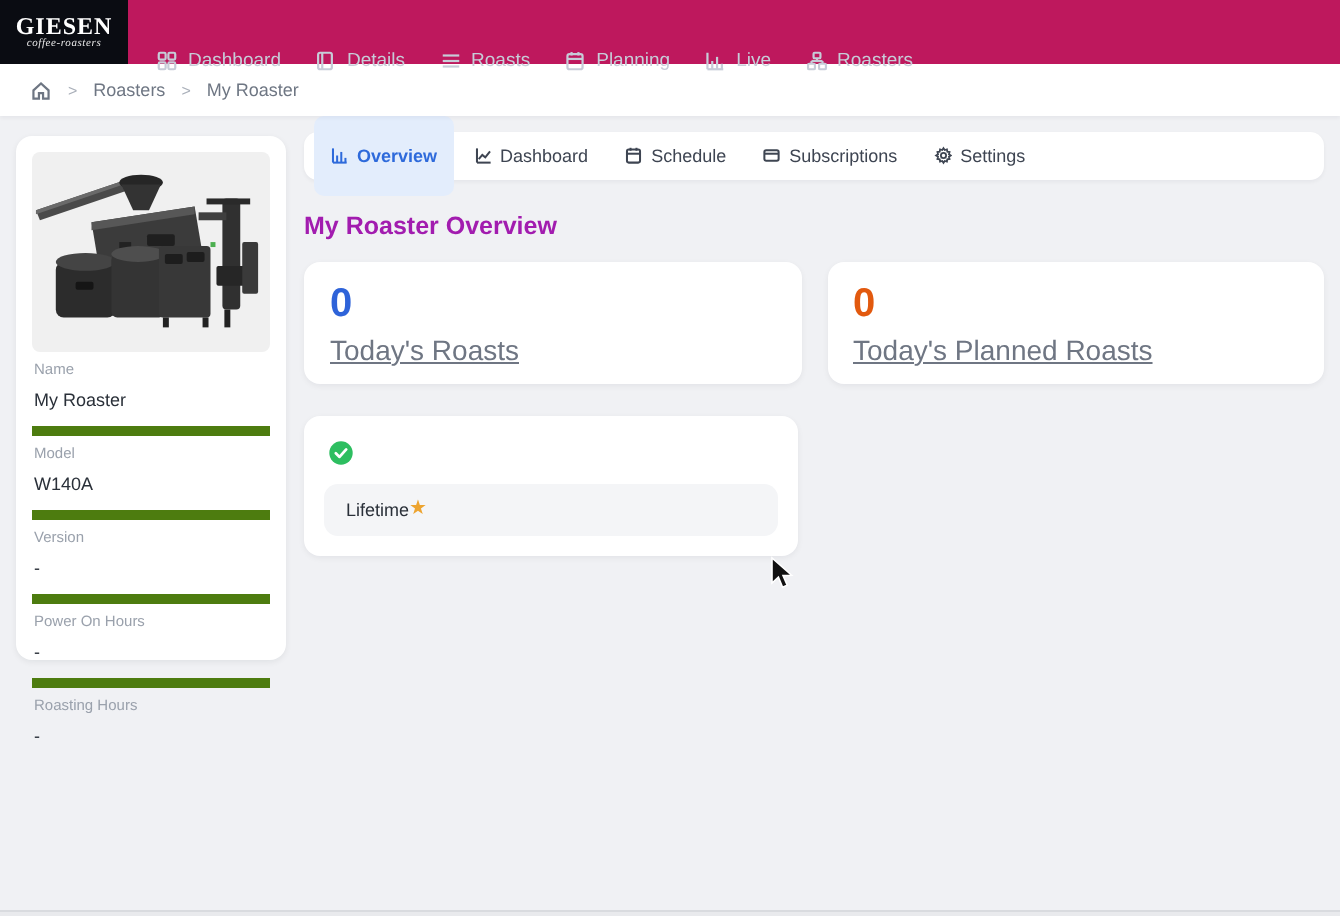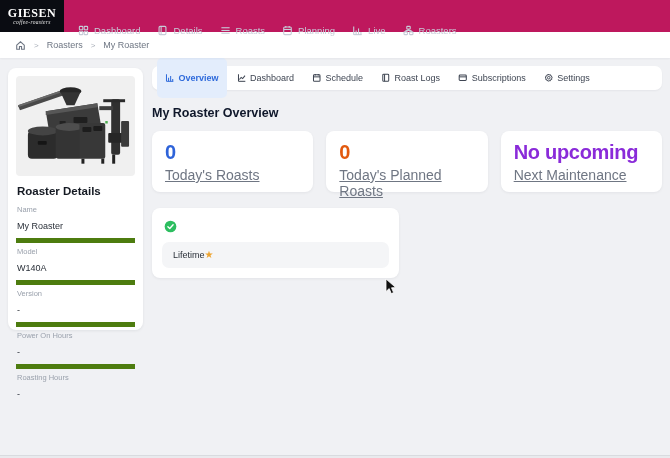--- a/index.html
+++ b/index.html
@@ -78,21 +78,21 @@
     box-shadow:0 1px 2px rgba(20,24,34,0.05);
   }
   .tab {
     display:flex; align-items:center; gap:4px;
     font-size:9px; color:#3E4552; padding:15px 8px; border-radius:5px; cursor:pointer;
   }
   .tab svg { width:9.5px; height:9.5px; stroke:#3E4552; }
   .tab.active { background:#E3EDFC; color:#2E6ADB; font-weight:700; }
   .tab.active svg { stroke:#2E6ADB; }
 
-  .page-title { font-size:12.5px; font-weight:700; color:#0f172a; margin:16px 0 11px; }
+  .page-title { font-size:12.5px; font-weight:700; color:#a21caf; margin:16px 0 11px; }
 
   .stats { display:flex; gap:13px; }
   .stat-card {
     flex:1; background:#FFFFFF; border-radius:8px; height:61px;
     padding:9px 13px; box-shadow:0 1px 3px rgba(20,24,34,0.06);
   }
   .stat-value { font-size:20px; font-weight:700; line-height:24px; letter-spacing:-0.3px; }
   .stat-label { font-size:14px; color:#6F7683; margin-top:3px;text-decoration:underline; }
 
   .subs-card {
@@ -243,21 +243,20 @@
         <rect x="88" y="18" width="22" height="3" fill="#2A2A2A"></rect>
         <rect x="106" y="40" width="8" height="26" rx="1" fill="#3A3A3A"></rect>
 
         <rect x="90" y="40" width="2.5" height="2.5" fill="#4CAF50"></rect>
 
         <rect x="66" y="78" width="3" height="5" fill="#222222"></rect>
         <rect x="86" y="78" width="3" height="5" fill="#222222"></rect>
         <rect x="97" y="74" width="3" height="9" fill="#222222"></rect>
       </svg>
     </div>
-    <div class="details-title">Roaster Details</div>
     <div class="field">
       <span class="field-label">Name</span>
       <span class="field-value">My Roaster</span>
     </div>
     <div class="field">
       <span class="field-label">Model</span>
       <span class="field-value">W140A</span>
     </div>
     <div class="field">
       <span class="field-label">Version</span>
@@ -304,29 +303,20 @@
               <line x1="2.5" y1="6.5" x2="13.5" y2="6.5"></line>
               <line x1="5.5" y1="1.5" x2="5.5" y2="4"></line>
               <line x1="10.5" y1="1.5" x2="10.5" y2="4"></line>
             </svg>
         </span>
         <span>Schedule</span>
       </div>
       <div class="tab">
         <span>
           <svg viewBox="0 0 16 16" fill="none" stroke-width="1.7">
-              <rect x="3" y="2" width="10" height="12" rx="1.5"></rect>
-              <line x1="6" y1="2" x2="6" y2="14"></line>
-            </svg>
-        </span>
-        <span>Roast Logs</span>
-      </div>
-      <div class="tab">
-        <span>
-          <svg viewBox="0 0 16 16" fill="none" stroke-width="1.7">
               <rect x="2" y="3.5" width="12" height="9" rx="1.5"></rect>
               <line x1="2" y1="6.5" x2="14" y2="6.5"></line>
             </svg>
         </span>
         <span>Subscriptions</span>
       </div>
       <div class="tab">
         <span>
           <svg viewBox="0 0 16 16" fill="none" stroke-width="1.5">
               <circle cx="8" cy="8" r="2.2"></circle>
@@ -340,24 +330,20 @@
     <div class="page-title">My Roaster Overview</div>
 
     <div class="stats">
       <div class="stat-card">
         <div class="stat-value" style="color: rgb(46, 99, 217);">0</div>
         <div class="stat-label">Today's Roasts</div>
       </div>
       <div class="stat-card">
         <div class="stat-value" style="color: rgb(226, 89, 14);">0</div>
         <div class="stat-label">Today's Planned Roasts</div>
-      </div>
-      <div class="stat-card">
-        <div class="stat-value" style="color: rgb(138, 43, 217);">No upcoming</div>
-        <div class="stat-label">Next Maintenance</div>
       </div>
     </div>
 
     <div class="subs-card">
       <div class="subs-header">
         <span class="check-icon">
           <svg viewBox="0 0 16 16">
               <circle cx="8" cy="8" r="7.2" fill="#2DBE60"></circle>
               <polyline points="4.8,8.2 7.1,10.4 11.2,5.8" fill="none" stroke="#FFFFFF" stroke-width="1.7" stroke-linecap="round" stroke-linejoin="round"></polyline>
             </svg>

